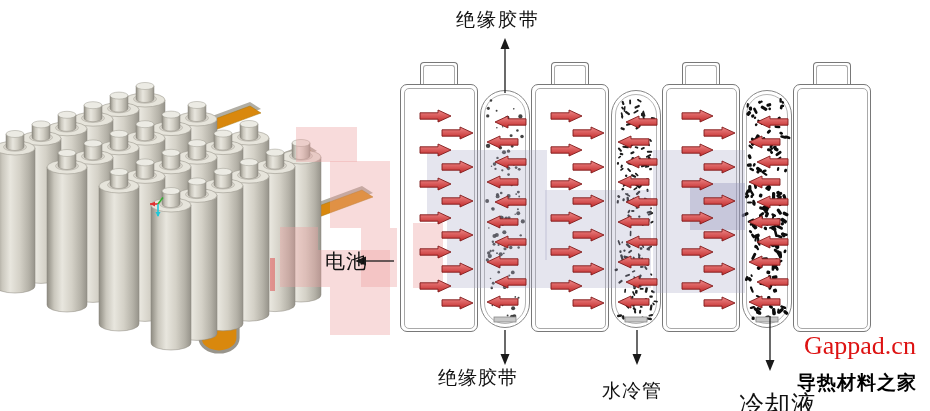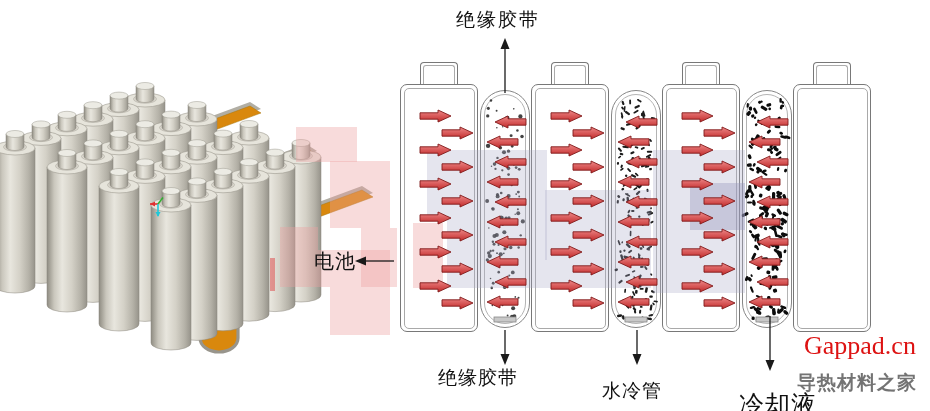--- a/index.html
+++ b/index.html
@@ -15,21 +15,21 @@
   .bat::after{content:'';position:absolute;inset:2.5px;border:1px solid #a9a9a9;border-radius:5px;}
   .term{position:absolute;background:#fff;border:1.6px solid #787878;border-bottom:none;
         border-radius:4px 4px 0 0;box-sizing:border-box;}
   .term::after{content:'';position:absolute;left:2px;right:2px;top:2px;bottom:0;
         border:1px solid #ababab;border-bottom:none;border-radius:3px 3px 0 0;}
   .cap{position:absolute;background:#fff;border:1.6px solid #868686;border-radius:26px;box-sizing:border-box;}
   .cap::after{content:'';position:absolute;inset:3px;border:1px solid #b4b4b4;border-radius:23px;}
   .wm{position:absolute;}
   .lbl{position:absolute;z-index:6;color:#111;white-space:nowrap;}
   #lbl-tape{left:440px;top:7px;width:100px;text-align:right;font-size:19px;letter-spacing:2px;}
-  #lbl-battery{left:314px;top:248px;font-size:20px;letter-spacing:1px;}
+  #lbl-battery{left:325px;top:248px;font-size:20px;letter-spacing:1px;}
   #lbl-pad{left:438px;top:365px;font-size:19px;letter-spacing:1px;}
   #lbl-tube{left:602px;top:378px;font-size:19px;letter-spacing:1px;}
   #lbl-coolant{left:739px;top:388px;font-size:25px;letter-spacing:1px;text-decoration:underline;}
   #brand-site{left:804px;top:331px;font-size:26px;font-family:Liberation Serif, serif;}
   #brand-tagline{left:797px;top:370px;font-size:19px;font-weight:bold;letter-spacing:1px;}
 </style>
 </head>
 <body>
 
 <svg id="module3d" class="layer" width="930" height="411" viewBox="0 0 930 411">
@@ -711,13 +711,13 @@
     <path d="M770 316 V362" stroke="#1a1a1a" stroke-width="1.3" fill="none"></path>
     <polygon points="765.5,360 774.5,360 770,371" fill="#1a1a1a"></polygon>
   </svg>
 
 <div class="lbl" id="lbl-tape">绝缘胶带</div>
 <div class="lbl" id="lbl-battery">电池</div>
 <div class="lbl" id="lbl-pad">绝缘胶带</div>
 <div class="lbl" id="lbl-tube">水冷管</div>
 <div class="lbl" id="lbl-coolant">冷却液</div>
 <div class="lbl" id="brand-site" style="color: rgb(221, 18, 18);">Gappad.cn</div>
-<div class="lbl" id="brand-tagline" style="color: #737373;">导热材料之家</div>
+<div class="lbl" id="brand-tagline" style="color: #000000;">导热材料之家</div>
 
 </body></html>

